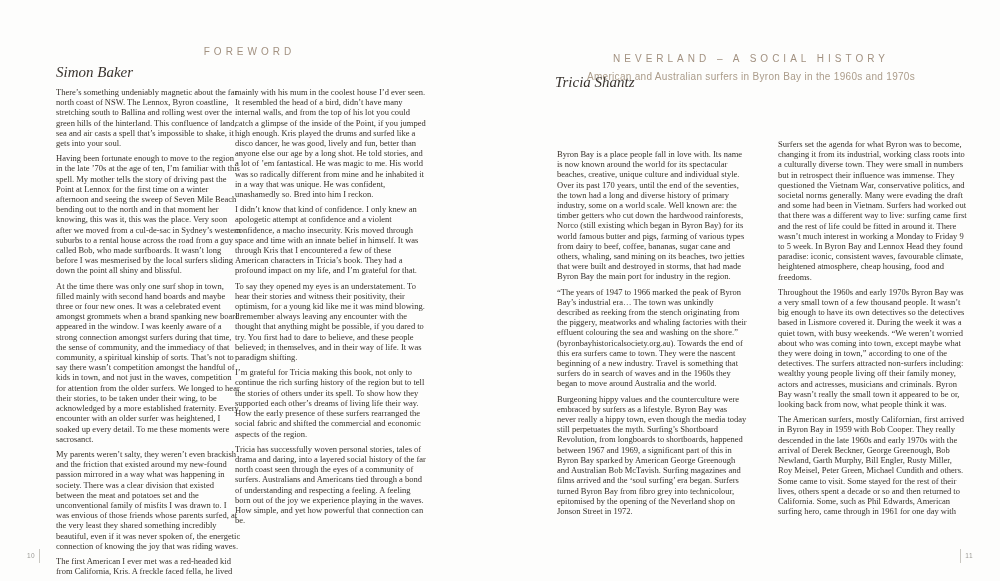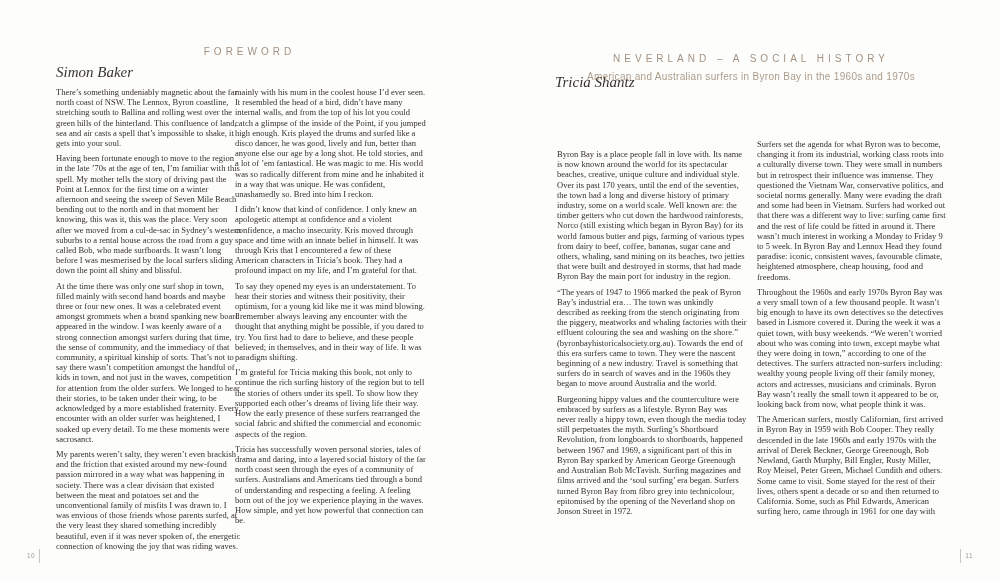--- a/index.html
+++ b/index.html
@@ -74,38 +74,39 @@
 
   
   #left-title    { left: 56px;  top: 46px;  width: 387px; }
   #left-author   { left: 56px;  top: 64px;  width: 387px; }
   #left-col1     { left: 56px;  top: 87px;  width: 186px; }
   #left-col2     { left: 235px; top: 87px;  width: 191px; }
   #right-title   { left: 555px; top: 53px;  width: 392px; }
   #right-subtitle{ left: 555px; top: 71px;  width: 392px; }
   #right-author  { left: 555px; top: 74px;  width: 392px; }
   #right-col1    { left: 557px; top: 149px; width: 190px; }
-  #right-col2    { left: 757px; top: 139px; width: 190px; }
+  #right-col2    { left: 778px; top: 139px; width: 190px; }
   #folio-left    { left: 27px;  top: 548px; }
   #folio-right   { right: 27px; top: 548px; }
 </style>
 </head>
 <body>
 
 <div class="spread">
 
   <div>
     <div class="chapter-title" id="left-title">FOREWORD</div>
     <div class="author" id="left-author">Simon Baker</div>
 
     <div class="col" id="left-col1">
       <p>There’s something undeniably magnetic about the far north coast of NSW. The Lennox, Byron coastline, stretching south to Ballina and rolling west over the green hills of the hinterland. This confluence of land, sea and air casts a spell that’s impossible to shake, it gets into your soul.</p>
       <p>Having been fortunate enough to move to the region in the late ’70s at the age of ten, I’m familiar with this spell. My mother tells the story of driving past the Point at Lennox for the first time on a winter afternoon and seeing the sweep of Seven Mile Beach bending out to the north and in that moment her knowing, this was it, this was the place. Very soon after we moved from a cul-de-sac in Sydney’s western suburbs to a rental house across the road from a guy called Bob, who made surfboards. It wasn’t long before I was mesmerised by the local surfers sliding down the point all shiny and blissful.</p>
       <p>At the time there was only one surf shop in town, filled mainly with second hand boards and maybe three or four new ones. It was a celebrated event amongst grommets when a brand spanking new board appeared in the window. I was keenly aware of a strong connection amongst surfers during that time, the sense of community, and the immediacy of that community, a spiritual kinship of sorts. That’s not to say there wasn’t competition amongst the handful of kids in town, and not just in the waves, competition for attention from the older surfers. We longed to hear their stories, to be taken under their wing, to be acknowledged by a more established fraternity. Every encounter with an older surfer was heightened, I soaked up every detail. To me these moments were sacrosanct.</p>
       <p>My parents weren’t salty, they weren’t even brackish and the friction that existed around my new-found passion mirrored in a way what was happening in society. There was a clear division that existed between the meat and potatoes set and the unconventional family of misfits I was drawn to. I was envious of those friends whose parents surfed, at the very least they shared something incredibly beautiful, even if it was never spoken of, the energetic connection of knowing the joy that was riding waves.</p>
+      <p>The first American I ever met was a red-headed kid from California, Kris. A freckle faced fella, he lived</p>
     </div>
 
     <div class="col" id="left-col2">
       <p>mainly with his mum in the coolest house I’d ever seen. It resembled the head of a bird, didn’t have many internal walls, and from the top of his lot you could catch a glimpse of the inside of the Point, if you jumped high enough. Kris played the drums and surfed like a disco dancer, he was good, lively and fun, better than anyone else our age by a long shot. He told stories, and a lot of ’em fantastical. He was magic to me. His world was so radically different from mine and he inhabited it in a way that was unique. He was confident, unashamedly so. Bred into him I reckon.</p>
       <p>I didn’t know that kind of confidence. I only knew an apologetic attempt at confidence and a violent confidence, a macho insecurity. Kris moved through space and time with an innate belief in himself. It was through Kris that I encountered a few of these American characters in Tricia’s book. They had a profound impact on my life, and I’m grateful for that.</p>
       <p>To say they opened my eyes is an understatement. To hear their stories and witness their positivity, their optimism, for a young kid like me it was mind blowing. I remember always leaving any encounter with the thought that anything might be possible, if you dared to try. You first had to dare to believe, and these people believed; in themselves, and in their way of life. It was paradigm shifting.</p>
       <p>I’m grateful for Tricia making this book, not only to continue the rich surfing history of the region but to tell the stories of others under its spell. To show how they supported each other’s dreams of living life their way. How the early presence of these surfers rearranged the social fabric and shifted the commercial and economic aspects of the region.</p>
       <p>Tricia has successfully woven personal stories, tales of drama and daring, into a layered social history of the far north coast seen through the eyes of a community of surfers. Australians and Americans tied through a bond of understanding and respecting a feeling. A feeling born out of the joy we experience playing in the waves. How simple, and yet how powerful that connection can be.</p>
     </div>
 

